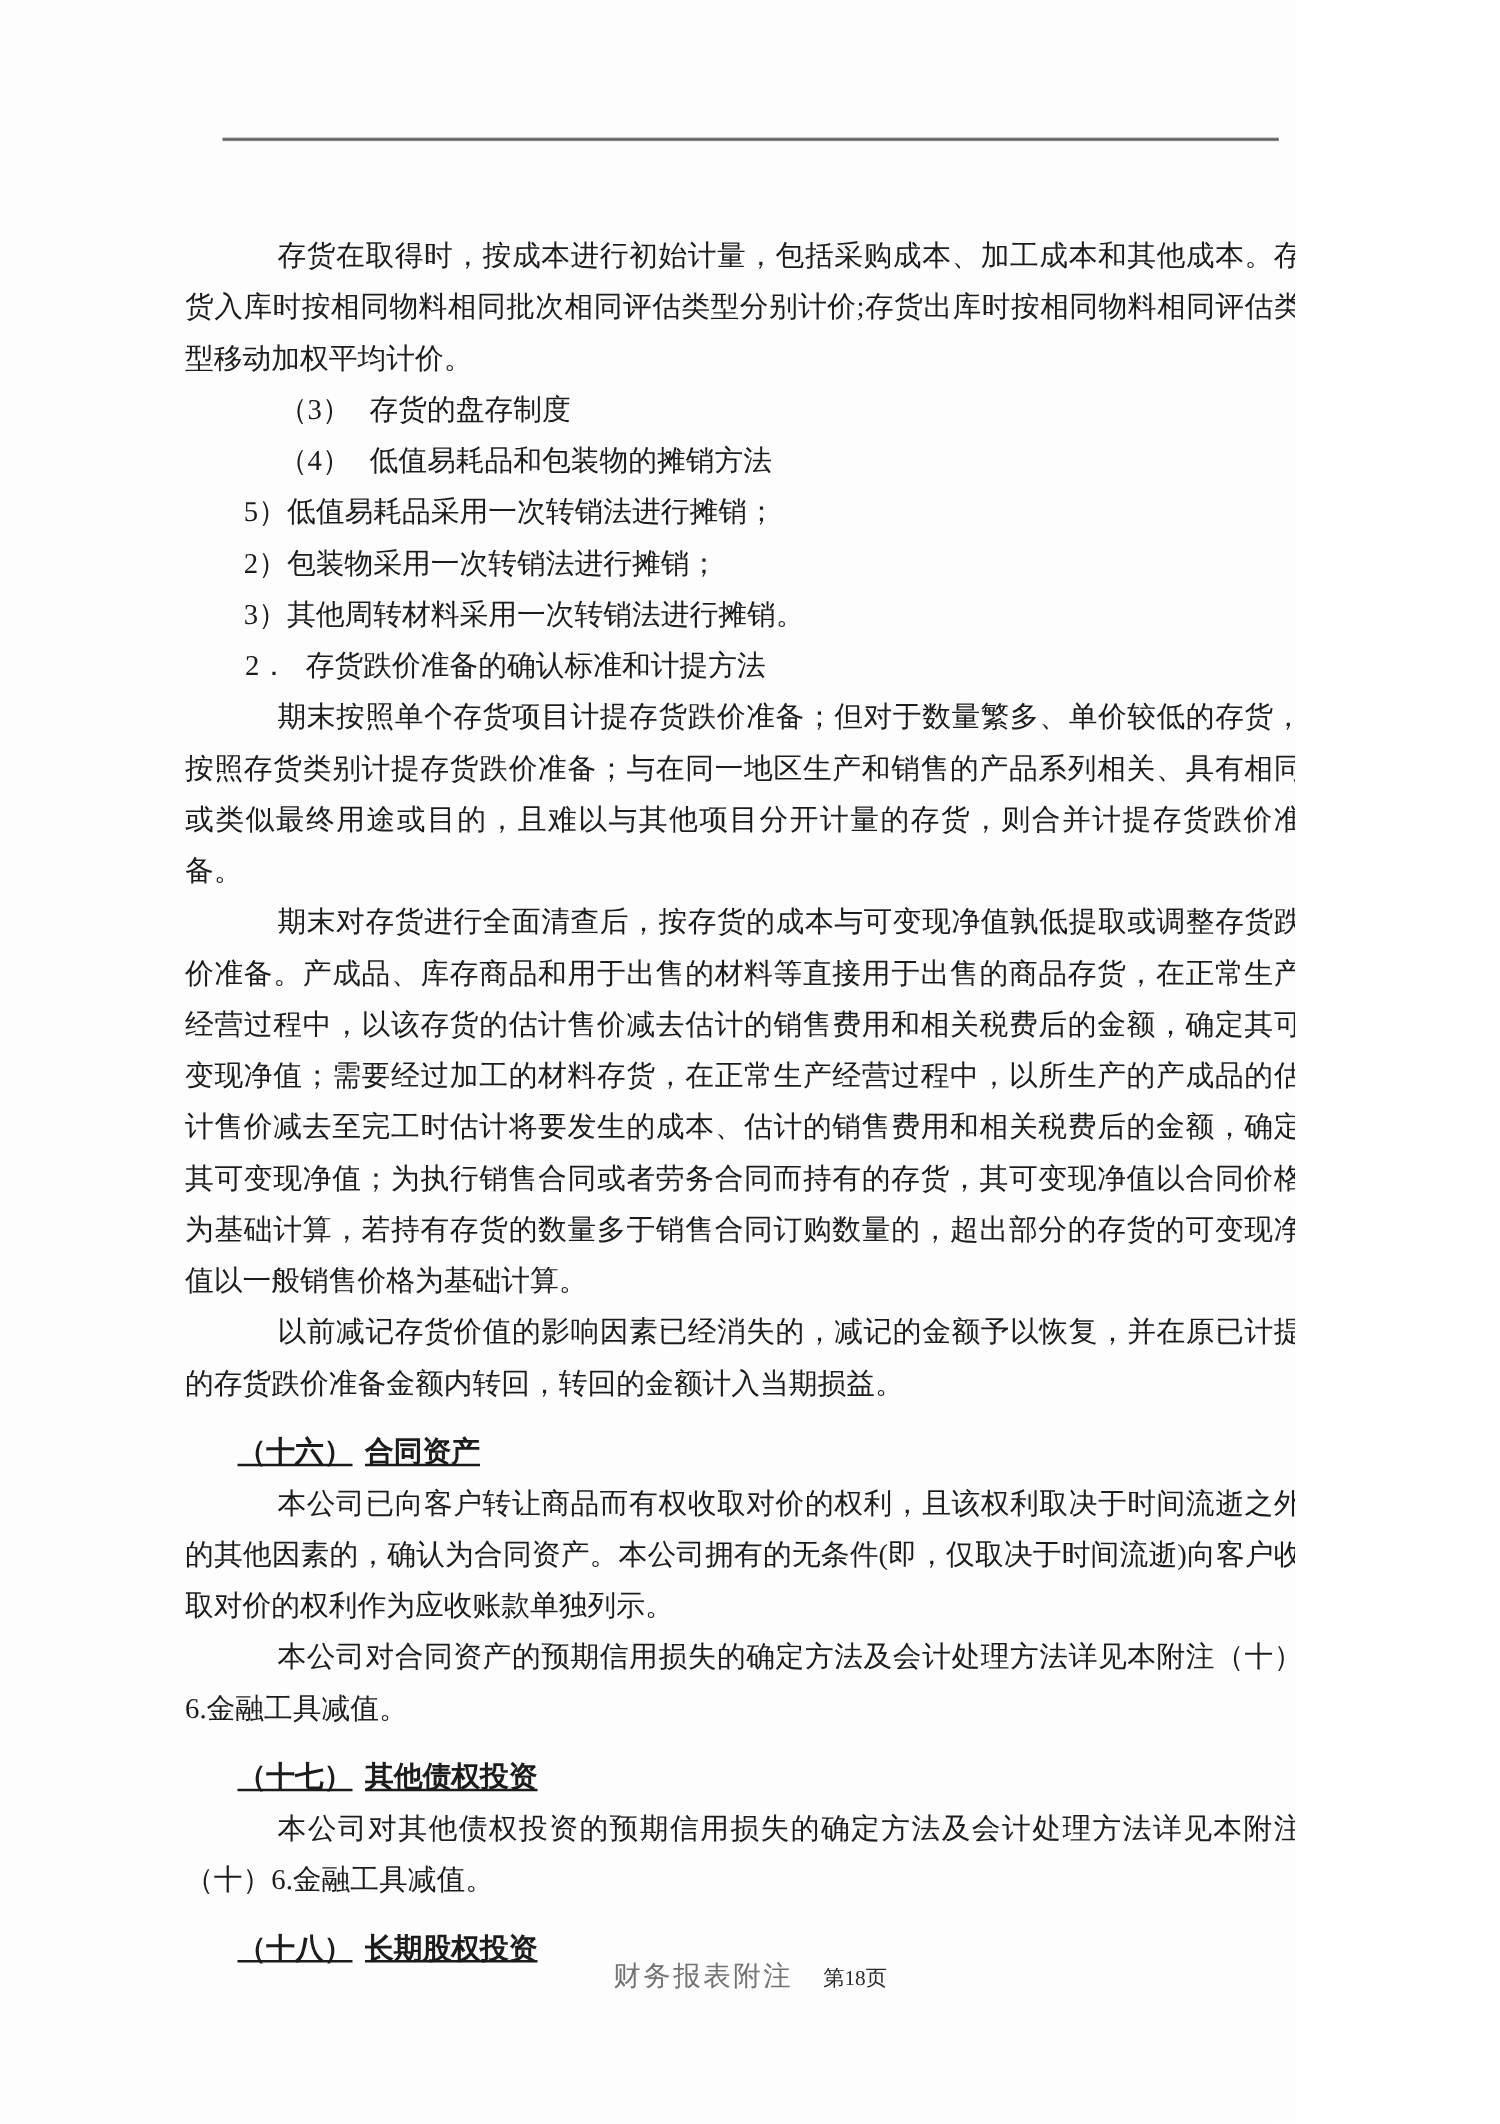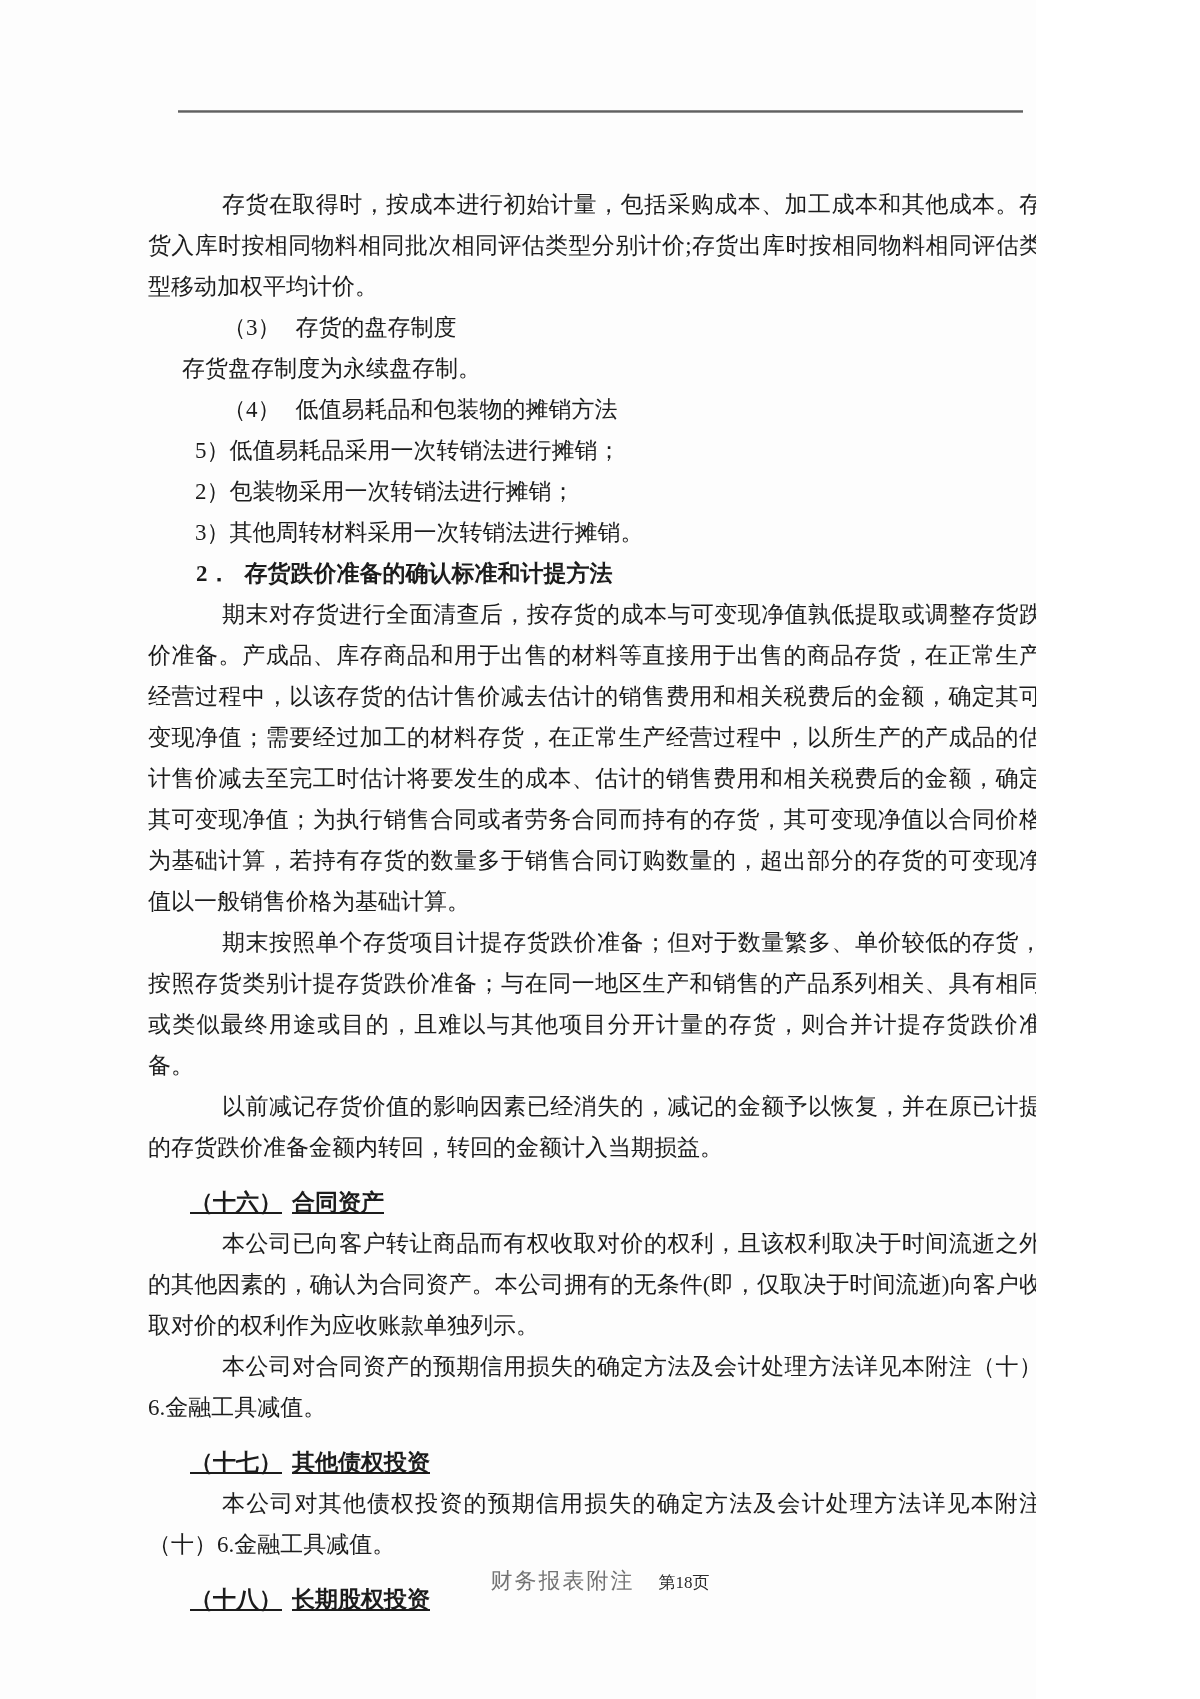--- a/index.html
+++ b/index.html
@@ -40,21 +40,21 @@
   
   .para      { text-indent: 74px; }
   
   .para-sm   { text-indent: 34px; }
   
   .list-item { text-indent: 47px; }
   
   .subhead   { text-indent: 75px; }
   .subhead .lbl { margin-right: 15px; }
   
-  .numhead   { text-indent: 48px; font-weight: 700; }
+  .numhead   { text-indent: 48px; font-weight: 400; }
   .numhead .lbl { margin-right: 14px; }
   
   .sechead   { text-indent: 42px; font-weight: 700; margin-top: 14px !important; text-decoration: underline; }
   .sechead .lbl { margin-right: 10px; }
   .footer {
     position: absolute;
     top: 1566px;
     left: 0;
     width: 1200px;
     text-align: center;
@@ -79,36 +79,35 @@
   <div class="header-rule"></div>
 
   <div class="content">
 
     <p class="para">存货在取得时，按成本进行初始计量，包括采购成本、加工成本和其他成本。存货入库时按相同物料相同批次相同评估类型分别计价;存货出库时按相同物料相同评估类型移动加权平均计价。</p>
 
     <div class="subhead">
       <span class="lbl">（3）</span><span>存货的盘存制度</span>
     </div>
 
-    <p class="para-sm">存货盘存制度为永续盘存制。</p>
 
     <div class="subhead">
       <span class="lbl">（4）</span><span>低值易耗品和包装物的摊销方法</span>
     </div>
 
     <p class="list-item">5）低值易耗品采用一次转销法进行摊销；</p>
     <p class="list-item">2）包装物采用一次转销法进行摊销；</p>
     <p class="list-item">3）其他周转材料采用一次转销法进行摊销。</p>
 
     <div class="numhead">
       <span class="lbl">2．</span><span>存货跌价准备的确认标准和计提方法</span>
     </div>
 
+    <p class="para">期末按照单个存货项目计提存货跌价准备；但对于数量繁多、单价较低的存货，按照存货类别计提存货跌价准备；与在同一地区生产和销售的产品系列相关、具有相同或类似最终用途或目的，且难以与其他项目分开计量的存货，则合并计提存货跌价准备。</p>
     <p class="para">期末对存货进行全面清查后，按存货的成本与可变现净值孰低提取或调整存货跌价准备。产成品、库存商品和用于出售的材料等直接用于出售的商品存货，在正常生产经营过程中，以该存货的估计售价减去估计的销售费用和相关税费后的金额，确定其可变现净值；需要经过加工的材料存货，在正常生产经营过程中，以所生产的产成品的估计售价减去至完工时估计将要发生的成本、估计的销售费用和相关税费后的金额，确定其可变现净值；为执行销售合同或者劳务合同而持有的存货，其可变现净值以合同价格为基础计算，若持有存货的数量多于销售合同订购数量的，超出部分的存货的可变现净值以一般销售价格为基础计算。</p>
-    <p class="para">期末按照单个存货项目计提存货跌价准备；但对于数量繁多、单价较低的存货，按照存货类别计提存货跌价准备；与在同一地区生产和销售的产品系列相关、具有相同或类似最终用途或目的，且难以与其他项目分开计量的存货，则合并计提存货跌价准备。</p>
     <p class="para">以前减记存货价值的影响因素已经消失的，减记的金额予以恢复，并在原已计提的存货跌价准备金额内转回，转回的金额计入当期损益。</p>
 
     <div class="sechead">
       <span class="lbl">（十六）</span><span>合同资产</span>
     </div>
 
     <p class="para">本公司已向客户转让商品而有权收取对价的权利，且该权利取决于时间流逝之外的其他因素的，确认为合同资产。本公司拥有的无条件(即，仅取决于时间流逝)向客户收取对价的权利作为应收账款单独列示。</p>
     <p class="para">本公司对合同资产的预期信用损失的确定方法及会计处理方法详见本附注（十）6.金融工具减值。</p>
 
     <div class="sechead">

